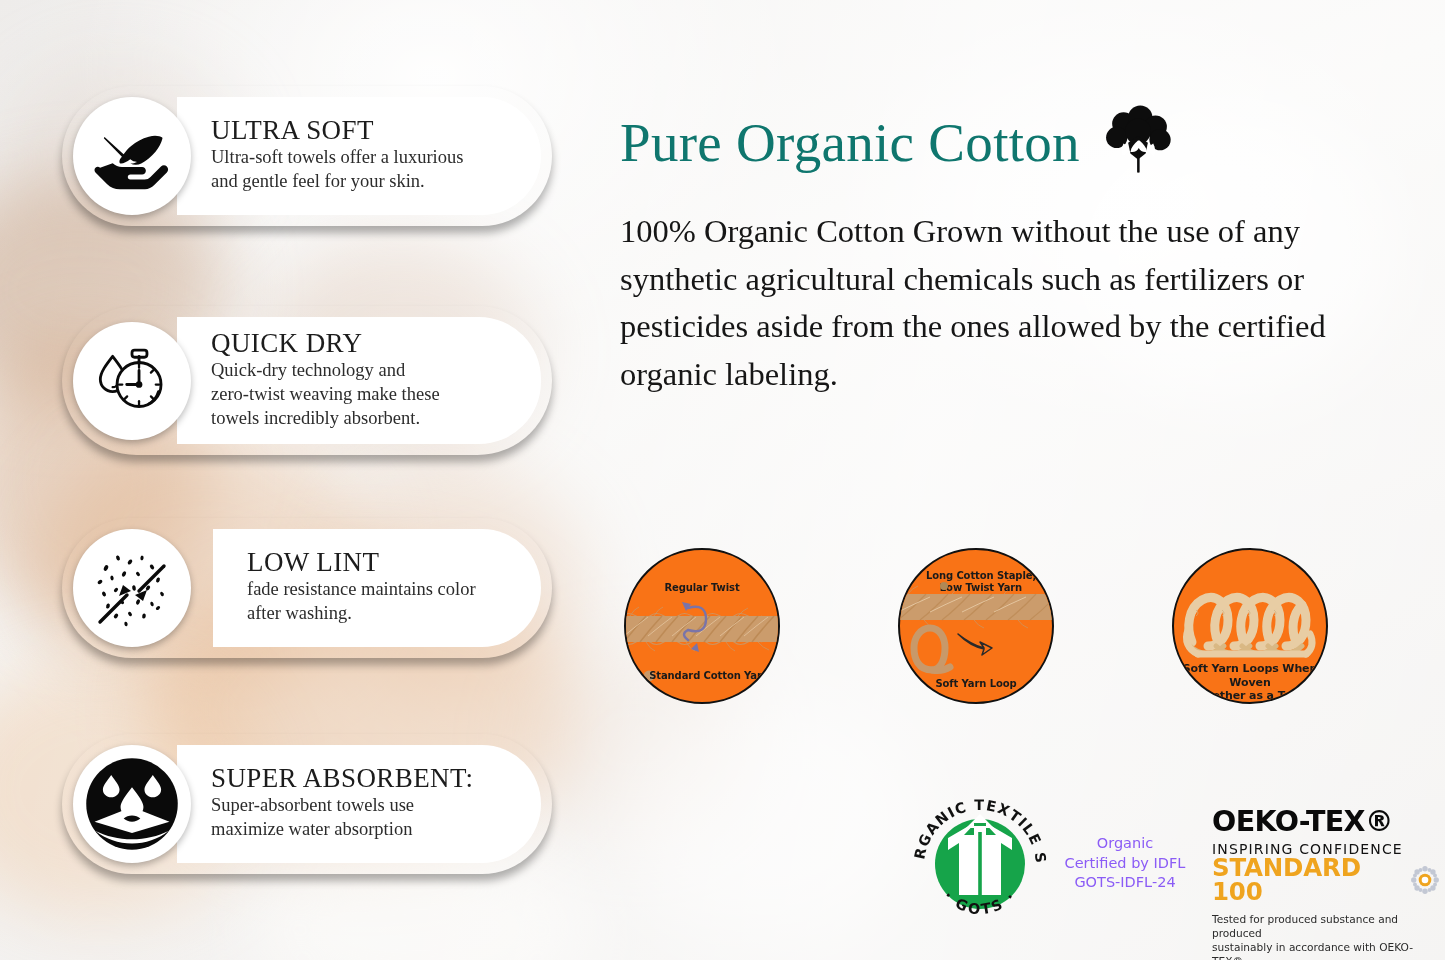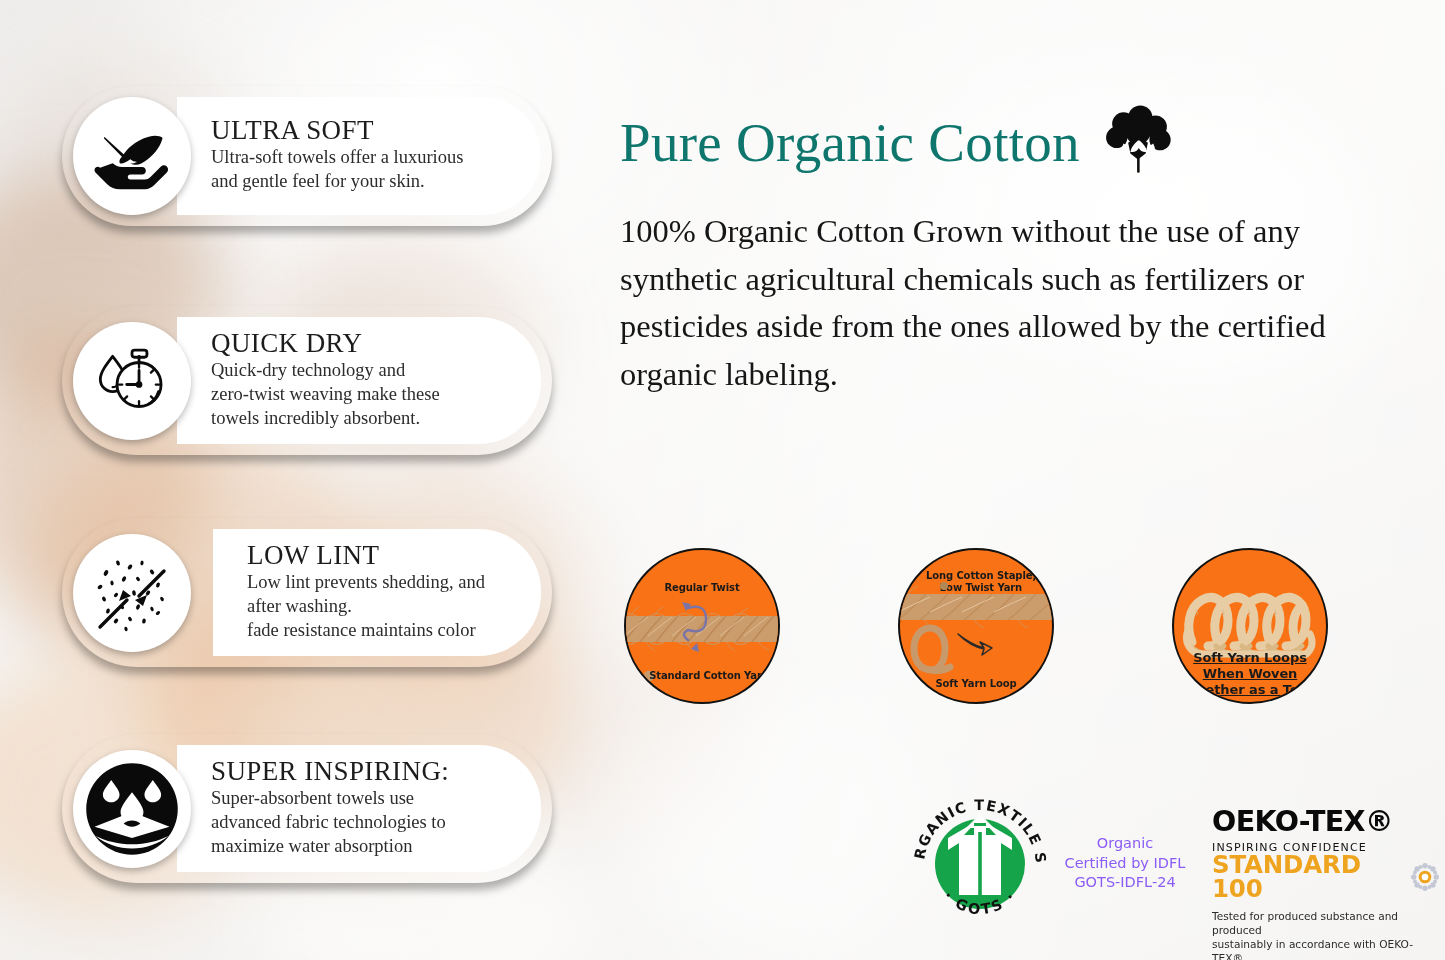--- a/index.html
+++ b/index.html
@@ -180,21 +180,21 @@
   .oeko-title {
     font-family: "DejaVu Sans", "Liberation Sans", sans-serif;
     font-weight: bold;
     font-size: 28.5px;
     letter-spacing: -0.6px;
     color: #0a0a0a;
     line-height: 1;
   }
   .oeko-sub {
     font-family: "DejaVu Sans", "Liberation Sans", sans-serif;
-    font-size: 11px;
+    font-size: 14px;
     letter-spacing: 1.15px;
     color: #111111;
     margin-top: 5px;
     line-height: 1;
   }
   .oeko-std-row { display: flex; align-items: center; margin-top: 0; }
   .oeko-std {
     font-family: "DejaVu Sans", "Liberation Sans", sans-serif;
     font-weight: bold;
     font-size: 24.5px;
@@ -318,45 +318,43 @@
             <path d="M82 28L57 53"></path>
             <path d="M18 84l27-27"></path>
           </g>
           <path fill="#0a0a0a" d="M53 57l12-5-4 11z"></path>
           <path fill="#0a0a0a" d="M49 53l-12 5 4-11z"></path>
         </svg>
       </div>
       <div class="card-body">
         <div class="card-title">LOW LINT</div>
         <div class="card-desc">
-          <div>Low lint prevents shedding, and</div>
+          <div>fade resistance maintains color</div>
           <div>after washing.</div>
-          <div>fade resistance maintains color</div>
         </div>
       </div>
     </div>
 
     <div class="card" style="top:734px;">
       <div class="card-tail"></div>
       <div class="icon-circle">
         <svg width="104" height="104" viewBox="0 0 100 100">
           <circle cx="50" cy="50" r="44" fill="#0a0a0a"></circle>
           <path fill="#ffffff" d="M50 34c-6 8-11 14-11 19 0 6 5 10 11 10s11-4 11-10c0-5-5-11-11-19z"></path>
           <path fill="#ffffff" d="M30 22c-4 6-8 10-8 14 0 4.4 3.6 7.5 8 7.5s8-3.1 8-7.5c0-4-4-8-8-14z"></path>
           <path fill="#ffffff" d="M70 22c-4 6-8 10-8 14 0 4.4 3.6 7.5 8 7.5s8-3.1 8-7.5c0-4-4-8-8-14z"></path>
           <path fill="#ffffff" d="M14 67l36-14 36 14-36 11z"></path>
           <path fill="#ffffff" d="M15 76c10 5 22 8 35 8s25-3 35-8c-10 8-22 12-35 12s-25-4-35-12z"></path>
           <path fill="#0a0a0a" d="M42 64c2-2 5-3 8-3s6 1 8 3c-2 2-5 3-8 3s-6-1-8-3z"></path>
         </svg>
       </div>
       <div class="card-body">
-        <div class="card-title">SUPER INSPIRING:</div>
+        <div class="card-title">SUPER ABSORBENT:</div>
         <div class="card-desc">
           <div>Super-absorbent towels use</div>
-          <div>advanced fabric technologies to</div>
           <div>maximize water absorption</div>
         </div>
       </div>
     </div>
 
   </div>
 
   <div class="right">
 
     <div class="headline-row">
@@ -494,21 +492,21 @@
             <path d="M24 104h108"></path>
             <path d="M132 104c6-4 8-12 4-20"></path>
           </g>
           <g stroke="#cfae7d" stroke-width="1" opacity="0.7" fill="none">
             <path d="M22 60q4 3 0 6"></path>
               <path d="M48 60q4 3 0 6"></path>
               <path d="M74 60q4 3 0 6"></path>
               <path d="M100 60q4 3 0 6"></path>
           </g>
         </svg>
-        <div class="yarn-cap" style="top:100px; font-size:13px;text-decoration:underline;">
+        <div class="yarn-cap" style="top:112px; font-size:11px;">
           <div>Soft Yarn Loops When Woven</div>
           <div>Together as a Terry Towel</div>
         </div>
       </div>
 
     </div>
 
     <div class="certs">
 
       <div class="gots">

